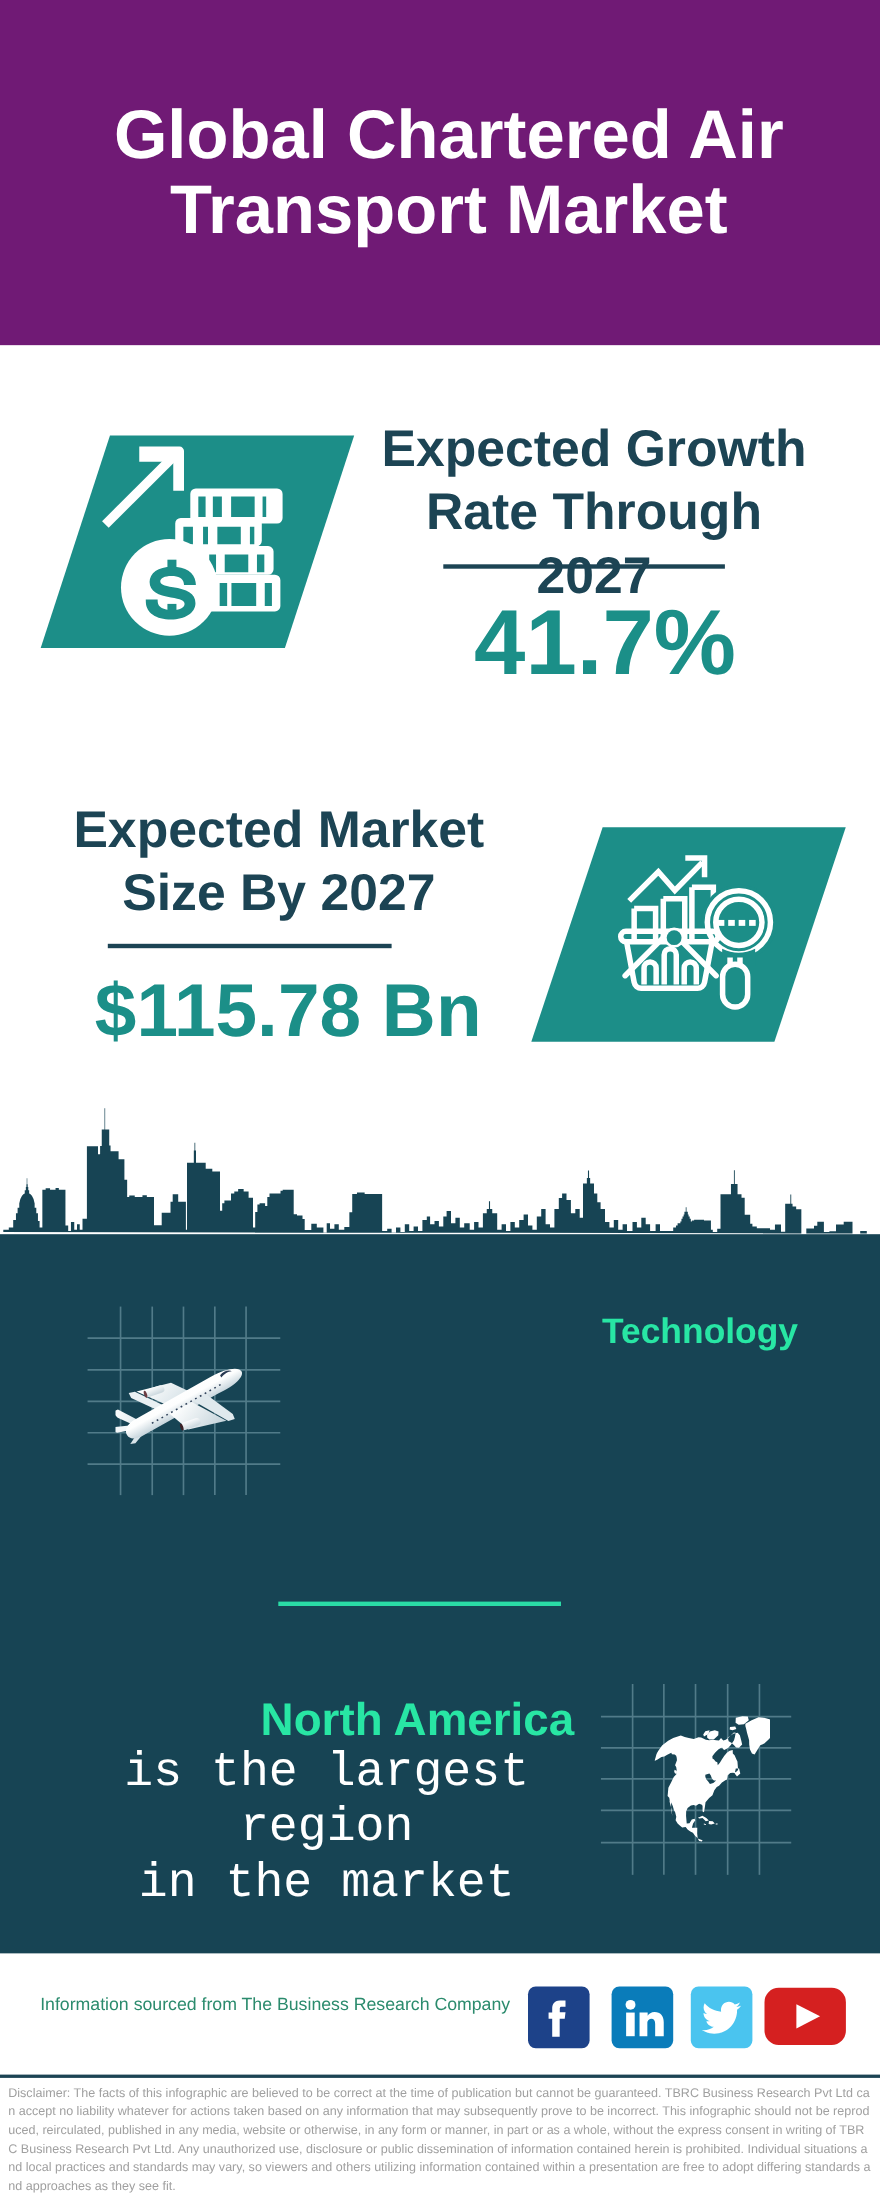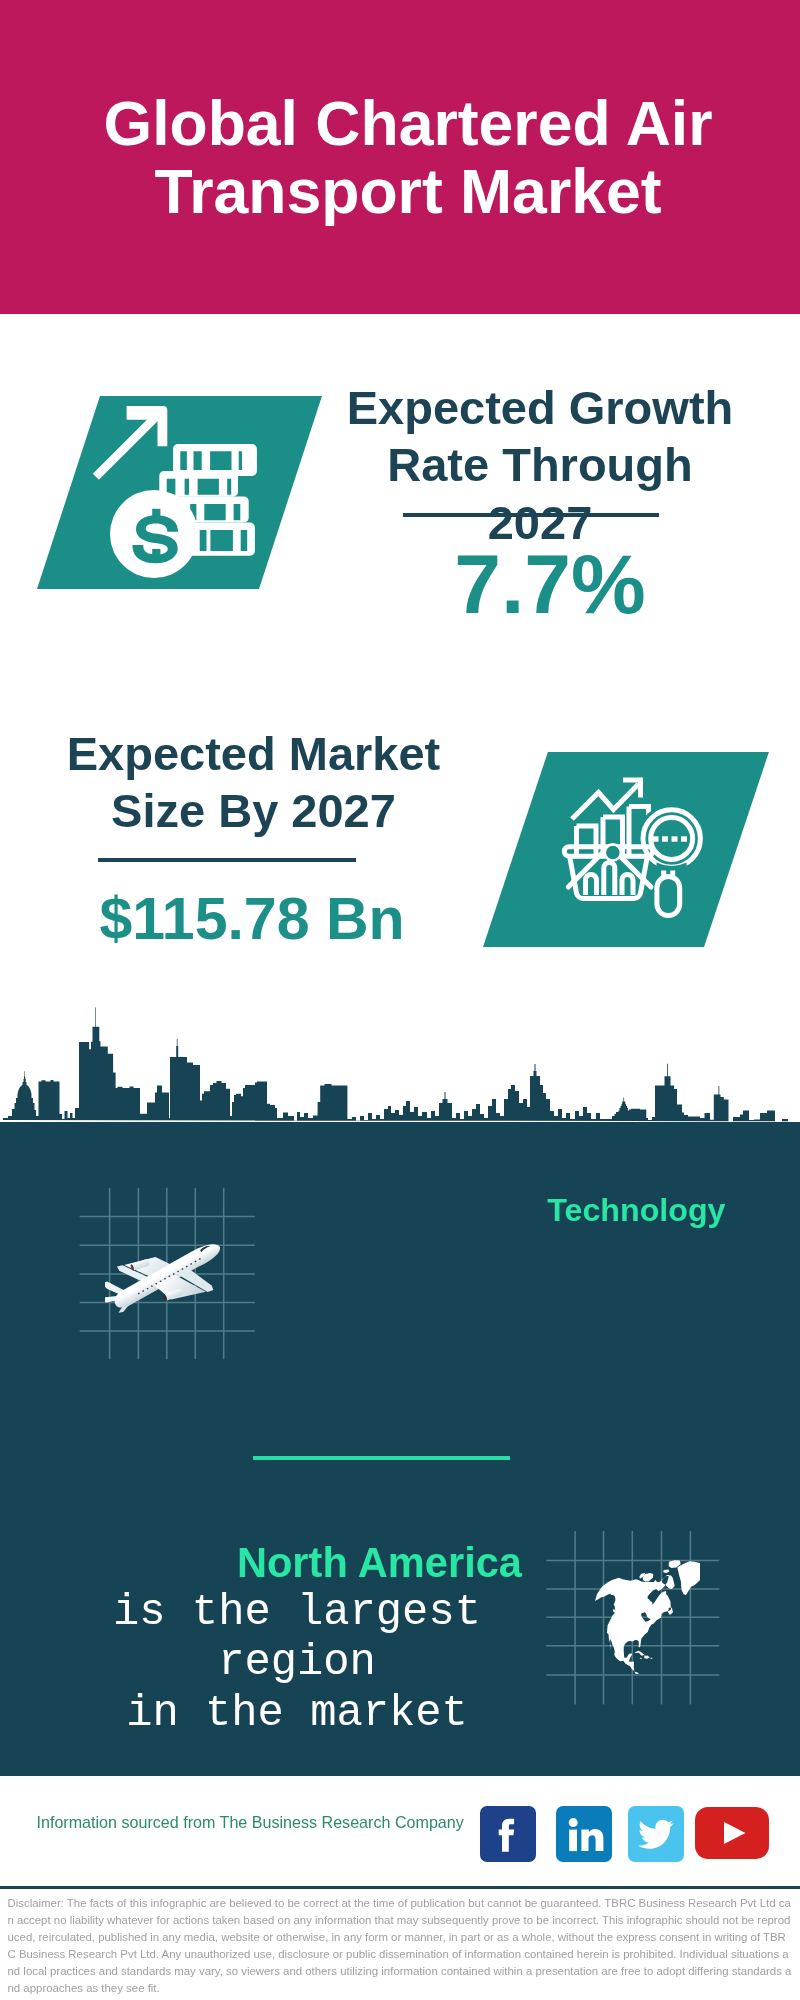--- a/index.html
+++ b/index.html
@@ -1,21 +1,21 @@
 <!DOCTYPE html>
 <html><head>
 <meta charset="utf-8">
 <style>
   html,body{margin:0;padding:0;}
   body{width:800px;height:2000px;background:#ffffff;
        font-family:"Liberation Sans",sans-serif;overflow:hidden;}
   .page{position:relative;width:800px;height:2000px;overflow:hidden;}
 
   
-  .header{position:absolute;left:0;top:0;width:800px;height:314px;background:#be185d;}
+  .header{position:absolute;left:0;top:0;width:800px;height:314px;background:#701a75;}
   .header-title{position:absolute;left:8px;top:89px;width:800px;text-align:center;color:#ffffff;
     font-size:62.5px;font-weight:bold;line-height:68px;letter-spacing:0px;white-space:pre-line;}
 
   
   .stats{position:absolute;left:0;top:314px;width:800px;height:672px;background:#ffffff;}
 
   .para{position:absolute;background:#1c8e88;}
   .para-1{left:37px;top:396px;width:222px;height:193px;
      transform:skewX(-18.07deg);transform-origin:bottom left;}
   .para-2{left:483px;top:752px;width:221px;height:195px;
@@ -138,26 +138,26 @@
     <path d="M101.5 97.5 A34.5 34.5 0 0 0 131.5 97.5 L131.5 113 L101.5 113 Z" fill="#1c8e88" stroke="none"></path>
     <g fill="none" stroke="#ffffff" stroke-width="5.0" stroke-linejoin="round" stroke-linecap="butt">
       <path d="M108.7 105.5 L108.7 111.5 M117.7 105.5 L117.7 111.5"></path>
       <rect x="101.9" y="111.5" width="22.8" height="39" rx="11.4"></rect>
     </g>
   </svg>
 
   <div class="stat-label" style="left:340px;top:379px;width:400px;">Expected Growth
 Rate Through 2027</div>
   <div class="stat-rule" style="left:403px;top:513px;width:256px;"></div>
-  <div class="stat-value" style="left:350px;top:544px;width:400px;font-size:84px;line-height:81px;">7.7%</div>
+  <div class="stat-value" style="left:350px;top:544px;width:400px;font-size:84px;line-height:81px;">41.7%</div>
 
   <div class="stat-label" style="left:53.5px;top:725px;width:400px;">Expected Market
 Size By 2027</div>
   <div class="stat-rule" style="left:98px;top:858px;width:258px;"></div>
-  <div class="stat-value" style="left:52px;top:884px;width:400px;font-size:59px;line-height:71px;">$115.78 Bn</div>
+  <div class="stat-value" style="left:62px;top:884px;width:400px;font-size:68px;line-height:71px;">$115.78 Bn</div>
 
   <div class="dark"></div>
   <svg class="skyline" viewBox="0 0 800 120" preserveAspectRatio="none">
     <polygon id="skyline-poly" fill="#174454" points="0,114 3,114 3,112 8,112 8,110 12,110 12,103 14.5,103 14.5,97 16,97 16,92 17.5,92 17.5,88 18.5,84 20,81 21.5,79.5 22.5,79 22.5,76 23.5,76 23.5,73 24,73 24,70.5 24.3,70.5 24.3,65.2 24.8,65.2 24.8,70.5 25.2,70.5 25.2,73 25.7,73 25.7,76 26.5,76 26.5,79 27.5,79.5 29,81 30.5,84 31.5,88 31.5,92 33,92 33,97 34.5,97 34.5,104 36,104 36,110 38.5,110 38.5,75.5 41.5,75.5 41.5,74.3 45.5,74.3 45.5,75.5 50.5,75.5 50.5,74.1 53.5,74.1 53.5,75.5 59.5,75.5 59.5,108 62,108 62,113 64.5,113 64.5,105 67.5,105 67.5,112 70,112 70,107 72.5,107 72.5,112 75,112 75,102 79,102 79,36.1 89.1,36.1 89.1,43.3 91,43.3 91,35.8 92.5,35.8 92.5,20.8 95,20.8 95,1.6 95.6,1.6 95.6,20.8 99.3,20.8 99.3,35.3 100.5,35.3 100.5,40.6 107.8,40.6 107.8,47.8 113.1,47.8 113.1,66.5 115.6,66.5 115.6,82.1 117.5,82.1 117.5,80.8 122.5,80.8 122.5,82.1 129.5,82.1 129.5,80.5 133.5,80.5 133.5,82.1 140,82.1 140,107.8 147,107.8 147,96.5 155,96.5 155,86.5 157,86.5 157,79.6 162,79.6 162,86.5 169,86.5 169,112 170,112 170,51 176.2,51 176.2,40 176.8,40 176.8,32.8 177.5,32.8 177.5,40 178.2,40 178.2,51 187,51 187,56.5 193,56.5 193,59 200,59 200,94.6 202,94.6 202,87.8 204,87.8 204,85.3 210,85.3 210,79 213,79 213,77.1 216.5,77.1 216.5,75 221.5,75 221.5,77.1 226,77.1 226,82.8 230,82.8 230,110 232,110 232,95.9 234,95.9 234,89 236,89 236,87.8 241,87.8 241,90.3 243,90.3 243,82.1 245,82.1 245,79 255,79 255,76.5 257,76.5 257,75.5 267,75.5 267,97.8 270,97.8 270,99 275,99 275,102.1 277,102.1 277,112.1 283,112.1 283,106.5 288,106.5 288,110 294,110 294,115 297,115 297,106 300,106 300,111 304,111 304,107 308,107 308,112 313,112 313,109.5 317.6,109.5 317.6,96 320.2,96 320.2,79.4 324.5,79.4 324.5,78 331.5,78 331.5,79.4 347.4,79.4 347.4,113 352,113 352,111 356,111 356,115 360,115 360,110 364,110 364,114 368,114 368,107 372,107 372,113 376,113 376,109 380,109 380,113 384,113 384,103 388,103 388,100 391,100 391,107 395,107 395,104 399,104 399,109 403,109 403,100 406,100 406,95 410,95 410,106 414,106 414,101 418,101 418,110 422,110 422,106 427,106 427,112 431,112 431,105 435,105 435,110 439,110 439,97 442.5,97 442.5,93 444.5,93 444.5,86 445.5,86 445.5,93 447.5,93 447.5,97 452,97 452,112 456,112 456,107 460,107 460,113 464,113 464,105 468,105 468,110 472,110 472,103 476,103 476,98 480,98 480,108 484,108 484,112 488,112 488,100 492,100 492,93 496,93 496,107 500,107 500,110 504,110 504,93 508,93 508,83 511,83 511,79 515,79 515,85 519,85 519,97 523,97 523,93 527,93 527,101 530,101 530,70 533.5,70 533.5,65 534.5,65 534.5,58 535.5,58 535.5,65 536.5,65 536.5,70 540,70 540,79 543,79 543,87 546,87 546,93 550,93 550,105 554,105 554,110 558,110 558,103 562,103 562,112 566,112 566,107 570,107 570,113 575,113 575,105 579,105 579,110 583,110 583,101 587,101 587,107 591,107 591,113 596,113 596,107 600,107 600,113 612,113 612,110 614.5,110 614.5,108 616,108 616,106 618.5,106 618.5,104.5 619.5,104.5 619.5,102 620.5,102 620.5,100 621.5,100 621.5,98 622.2,98 622.2,95.5 623.4,95.5 623.4,91.5 624.1,91.5 624.1,95.5 625.3,95.5 625.3,98 626,98 626,100 627,100 627,102 628,102 628,104.5 629,104.5 629,103.6 631,103.6 631,102.8 640,102.8 640,103.6 646.3,103.6 646.3,112 648,112 648,114 652,114 652,111 655,111 655,79.6 664.5,79.6 664.5,70.3 667.2,70.3 667.2,57.8 668,57.8 668,70.3 670.5,70.3 670.5,79.6 674.1,79.6 674.1,82.9 677,82.9 677,98.4 682,98.4 682,106.5 684,106.5 684,108.9 688,108.9 688,110.6 700,110.6 700,112 704.5,112 704.5,107.1 710,107.1 710,113.8 713.8,113.8 713.8,88.4 718.5,88.4 718.5,80 719.3,80 719.3,88.4 720.5,88.4 720.5,90.9 723.8,90.9 723.8,93.4 728.5,93.4 728.5,115.3 733,115.3 733,110.9 740,110.9 740,108.4 743,108.4 743,104.6 749,104.6 749,114 754,114 754,113.4 760,113.4 760,107.1 767,107.1 767,104.6 775,104.6 775,115.3 782,115.3 782,113 788,113 788,115.3 800,115.3"></polygon>
   </svg>
 
   <svg class="grid-box" style="left:75px;top:1183px;width:185px;height:182px" viewBox="0 0 185 182">
     <g stroke="#82a9b5" stroke-width="1.5" opacity="0.55">
       <line x1="4.6" y1="33.5" x2="179.8" y2="33.5"></line>
       <line x1="4.6" y1="62.3" x2="179.8" y2="62.3"></line>

